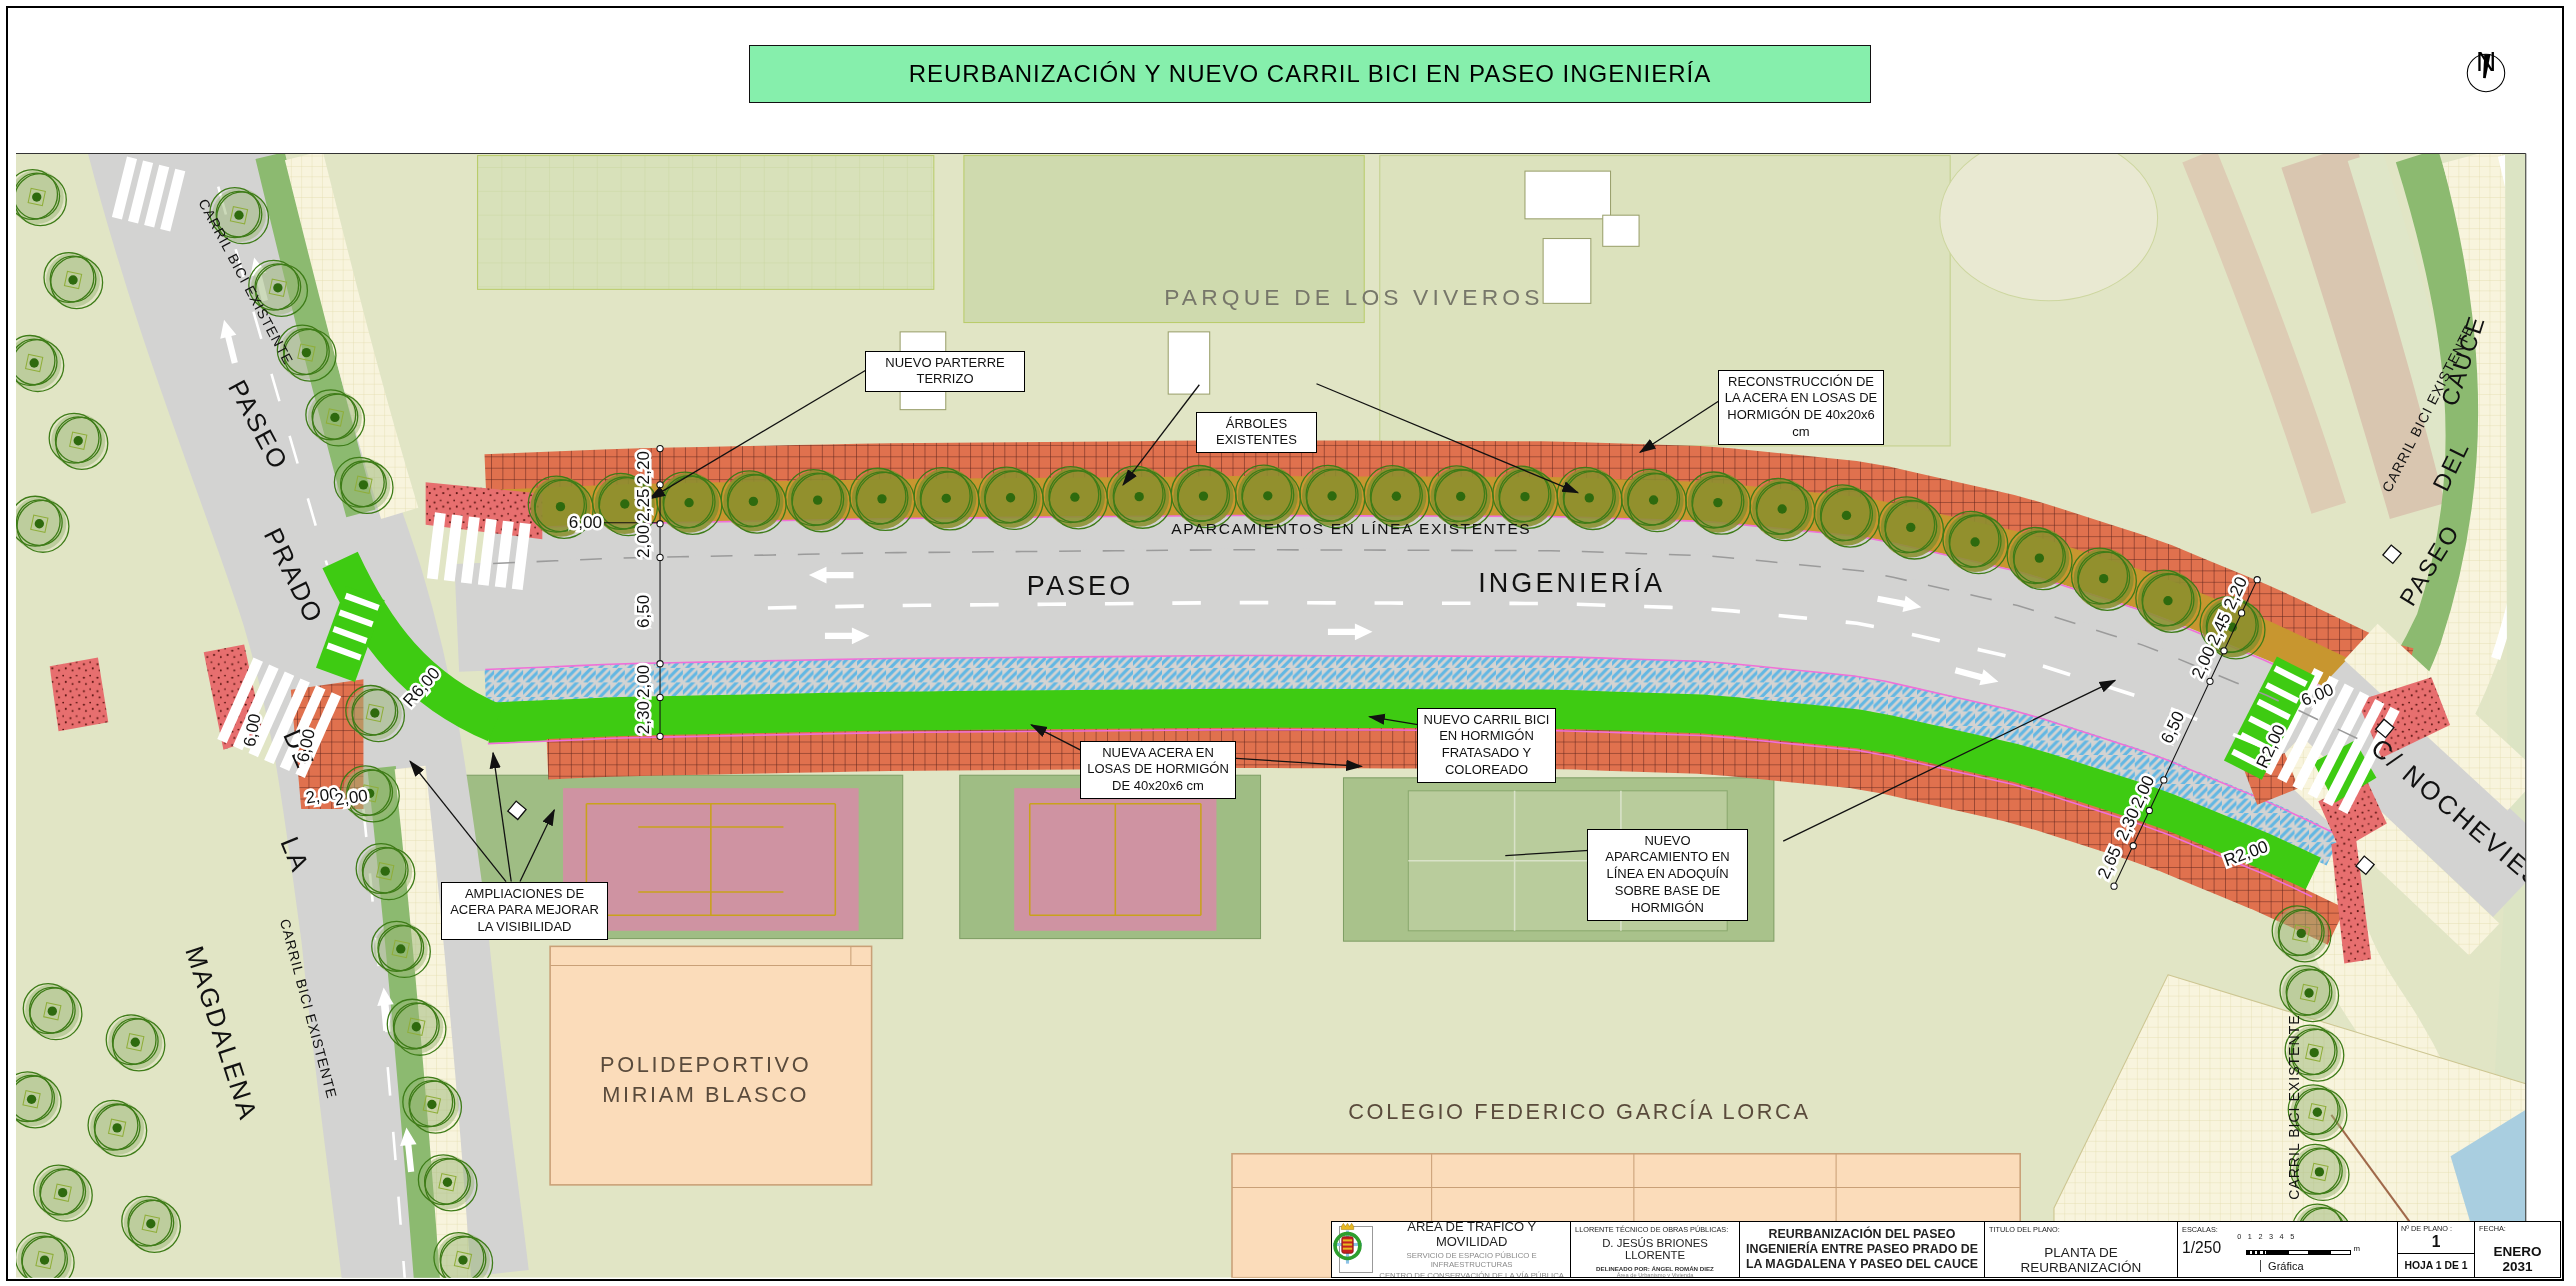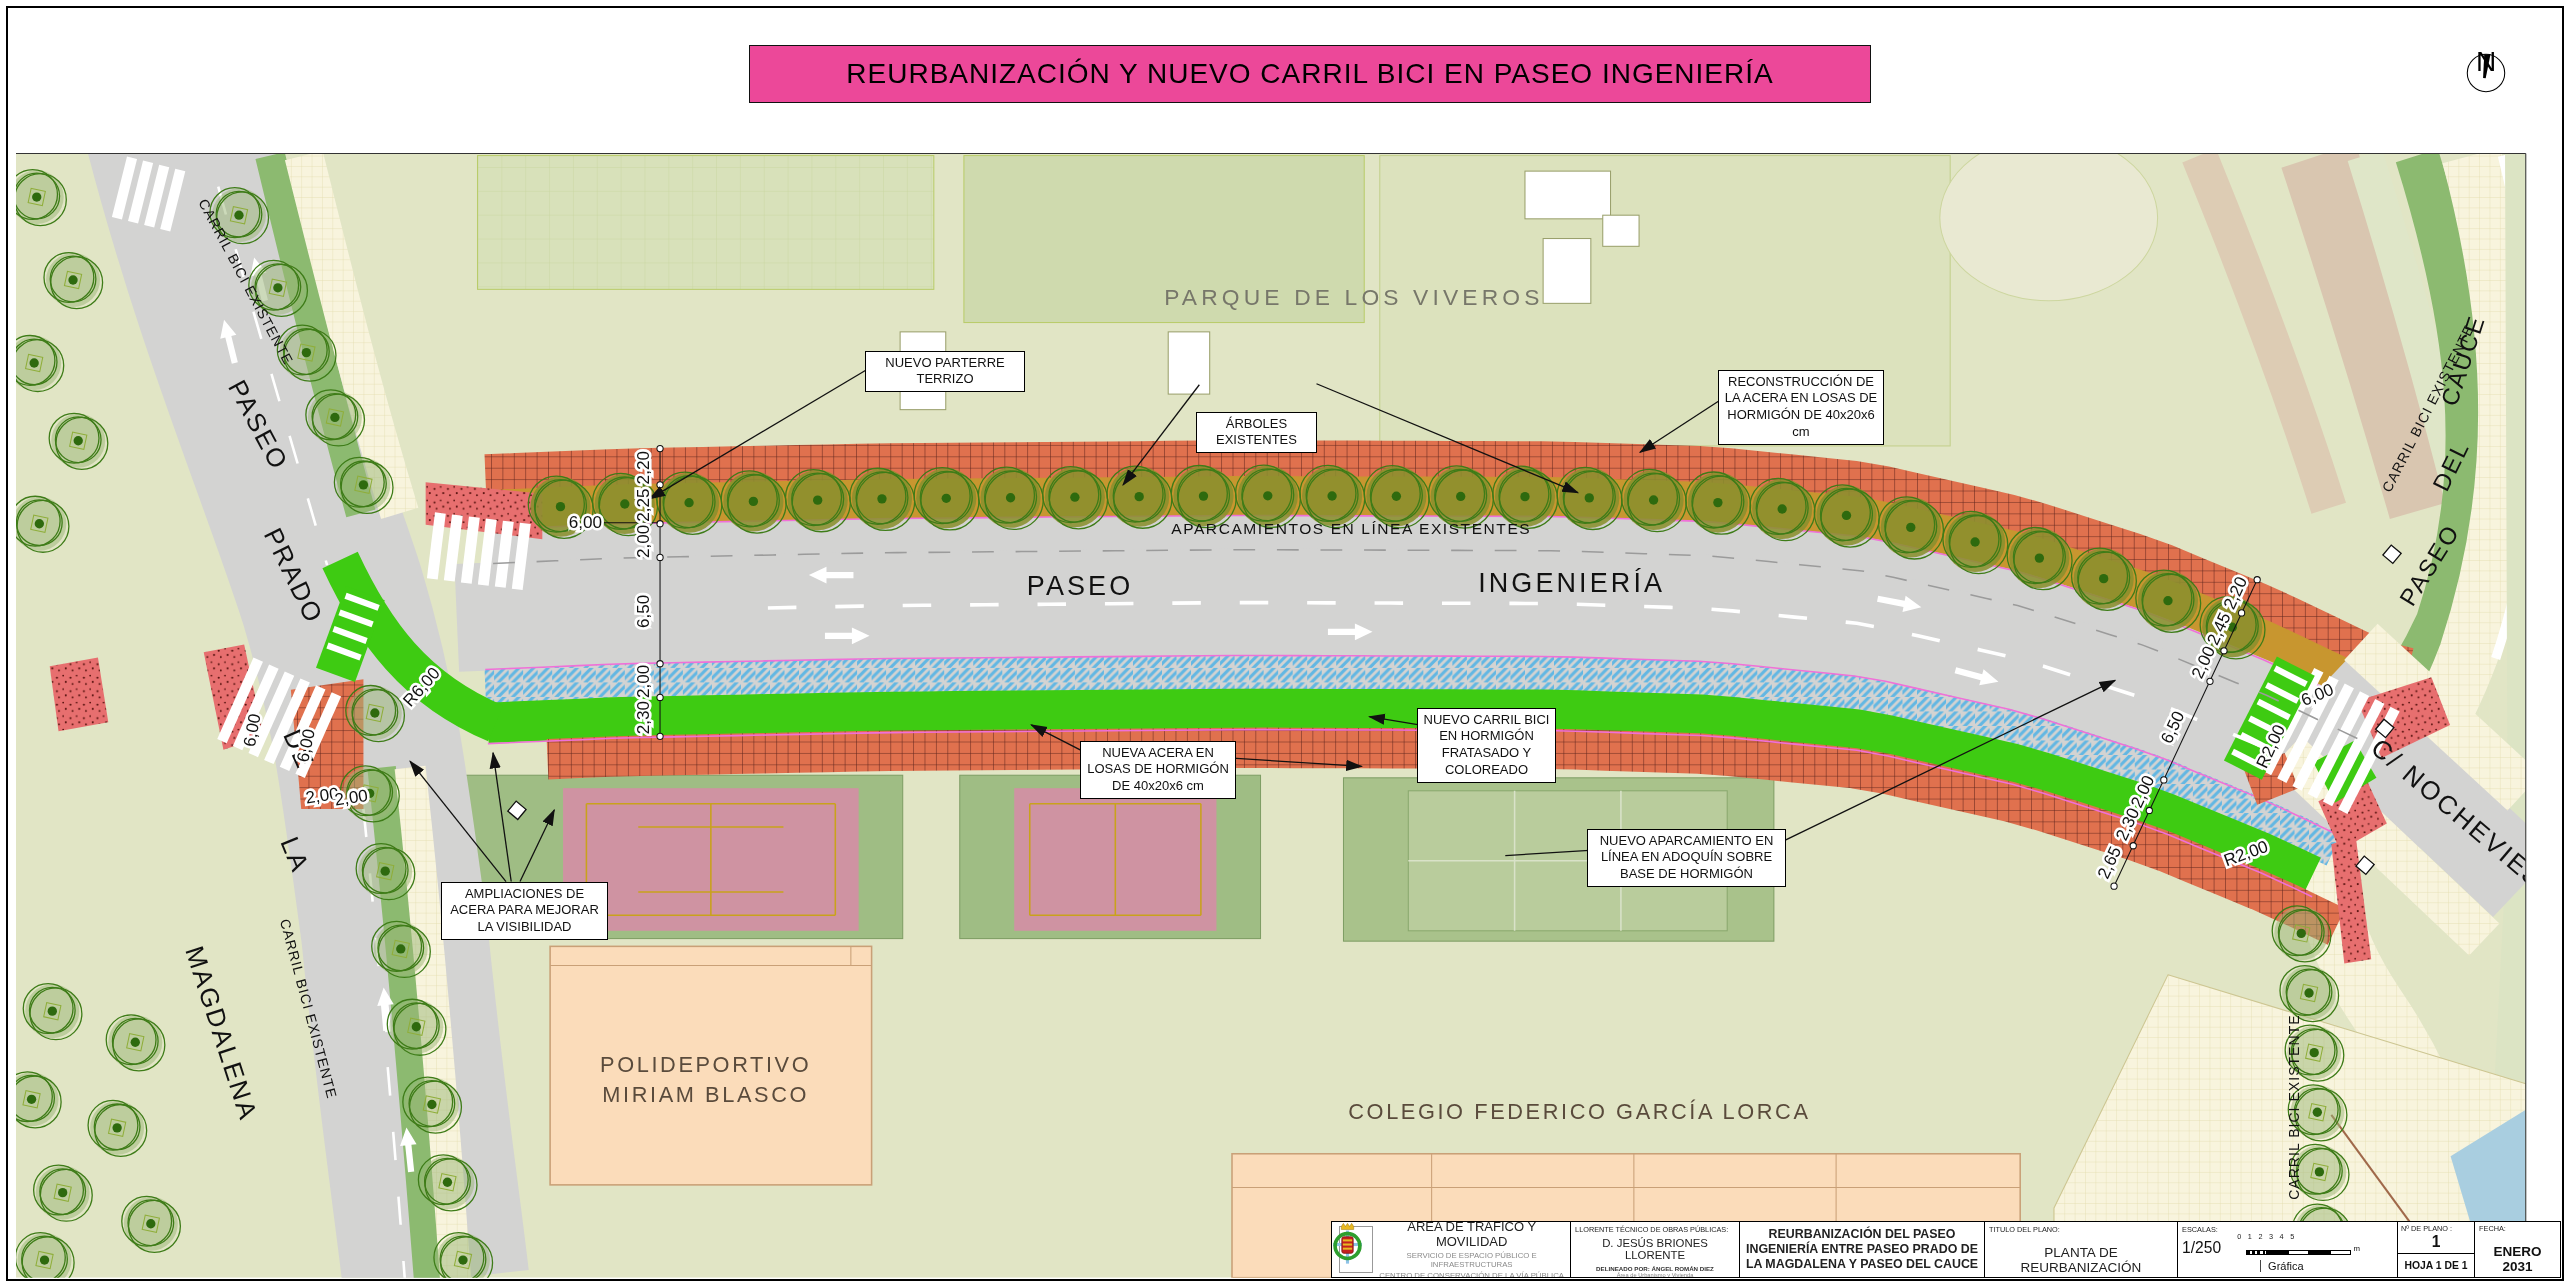--- a/index.html
+++ b/index.html
@@ -3,21 +3,21 @@
 <meta charset="utf-8">
 <style>
   html,body{margin:0;padding:0;background:#ffffff;}
   body{width:2576px;height:1286px;overflow:hidden;font-family:"Liberation Sans",sans-serif;}
   .sheet{position:relative;width:2576px;height:1286px;background:#fff;}
   .page-border{position:absolute;left:6.2px;top:6.2px;width:2554px;height:1271px;border:2.1px solid #000;pointer-events:none;}
   svg{position:absolute;left:0;top:0;}
   svg text{font-family:"Liberation Sans",sans-serif;}
 
   .title-bar{position:absolute;left:749px;top:45px;width:1120px;height:56px;border:1.6px solid #111;
-    display:flex;align-items:center;justify-content:center;font-size:28px;letter-spacing:1px;color:#000;background:#ec4899;}
+    display:flex;align-items:center;justify-content:center;font-size:24px;letter-spacing:1px;color:#000;background:#86efac;}
 
   .north{position:absolute;left:2460px;top:48px;width:52px;height:78px;text-align:center;}
   .north .n{font-size:28px;color:#000;line-height:1;}
 
   .ann{position:absolute;border:1px solid #000;background:#fff;color:#111;font-size:13px;line-height:1.3;
     text-align:center;padding:2.6px 4.1px;box-sizing:border-box;}
 
   .tblock{position:absolute;left:1331px;top:1221px;width:1230px;height:57px;background:#fff;border:1.6px solid #000;
     display:flex;box-sizing:border-box;font-size:7.8px;color:#111;}
   .tcell{border-right:1px solid #000;box-sizing:border-box;position:relative;overflow:hidden;}
@@ -811,21 +811,21 @@
     <circle cx="50" cy="48" r="36" fill="none" stroke="#000" stroke-width="2"></circle>
     <polygon points="45,12 57,12 51,58 46,58" fill="#000" transform="rotate(4 50 35)"></polygon>
   </svg>
 </div>
 
 <div class="ann" style="left:865px;top:351px;width:160px;"><span>NUEVO PARTERRE TERRIZO</span></div>
 <div class="ann" style="left:1196px;top:367px;width:121px;margin-top:45px;"><span>ÁRBOLES EXISTENTES</span></div>
 <div class="ann" style="left:1718px;top:370px;width:166px;"><span>RECONSTRUCCIÓN DE LA ACERA EN LOSAS DE HORMIGÓN DE 40x20x6 cm</span></div>
 <div class="ann" style="left:1080px;top:741px;width:156px;"><span>NUEVA ACERA EN LOSAS DE HORMIGÓN DE 40x20x6 cm</span></div>
 <div class="ann" style="left:1417px;top:708px;width:139px;"><span>NUEVO CARRIL BICI EN HORMIGÓN FRATASADO Y COLOREADO</span></div>
-<div class="ann" style="left:1587px;top:829px;width:199px;"><span>NUEVO APARCAMIENTO EN LÍNEA EN ADOQUÍN SOBRE BASE DE HORMIGÓN</span></div>
+<div class="ann" style="left:1587px;top:829px;width:161px;"><span>NUEVO APARCAMIENTO EN LÍNEA EN ADOQUÍN SOBRE BASE DE HORMIGÓN</span></div>
 <div class="ann" style="left:441px;top:882px;width:167px;"><span>AMPLIACIONES DE ACERA PARA MEJORAR LA VISIBILIDAD</span></div>
 
 <div class="tblock">
   <div class="tcell c-org">
     <div class="logo">
       <svg width="31" height="44" viewBox="0 0 60 84">
         <path d="M18,8 L22,2 L26,8 L30,2 L34,8 L38,2 L42,8 L42,14 L18,14 Z" fill="#e8b820" stroke="#a07a10" stroke-width="1"></path>
         <rect x="2" y="40" width="56" height="6" fill="#8fc3e8"></rect>
         <rect x="27" y="16" width="6" height="64" fill="#8fc3e8"></rect>
         <circle cx="30" cy="46" r="24" fill="none" stroke="#2e9e2e" stroke-width="7"></circle>

